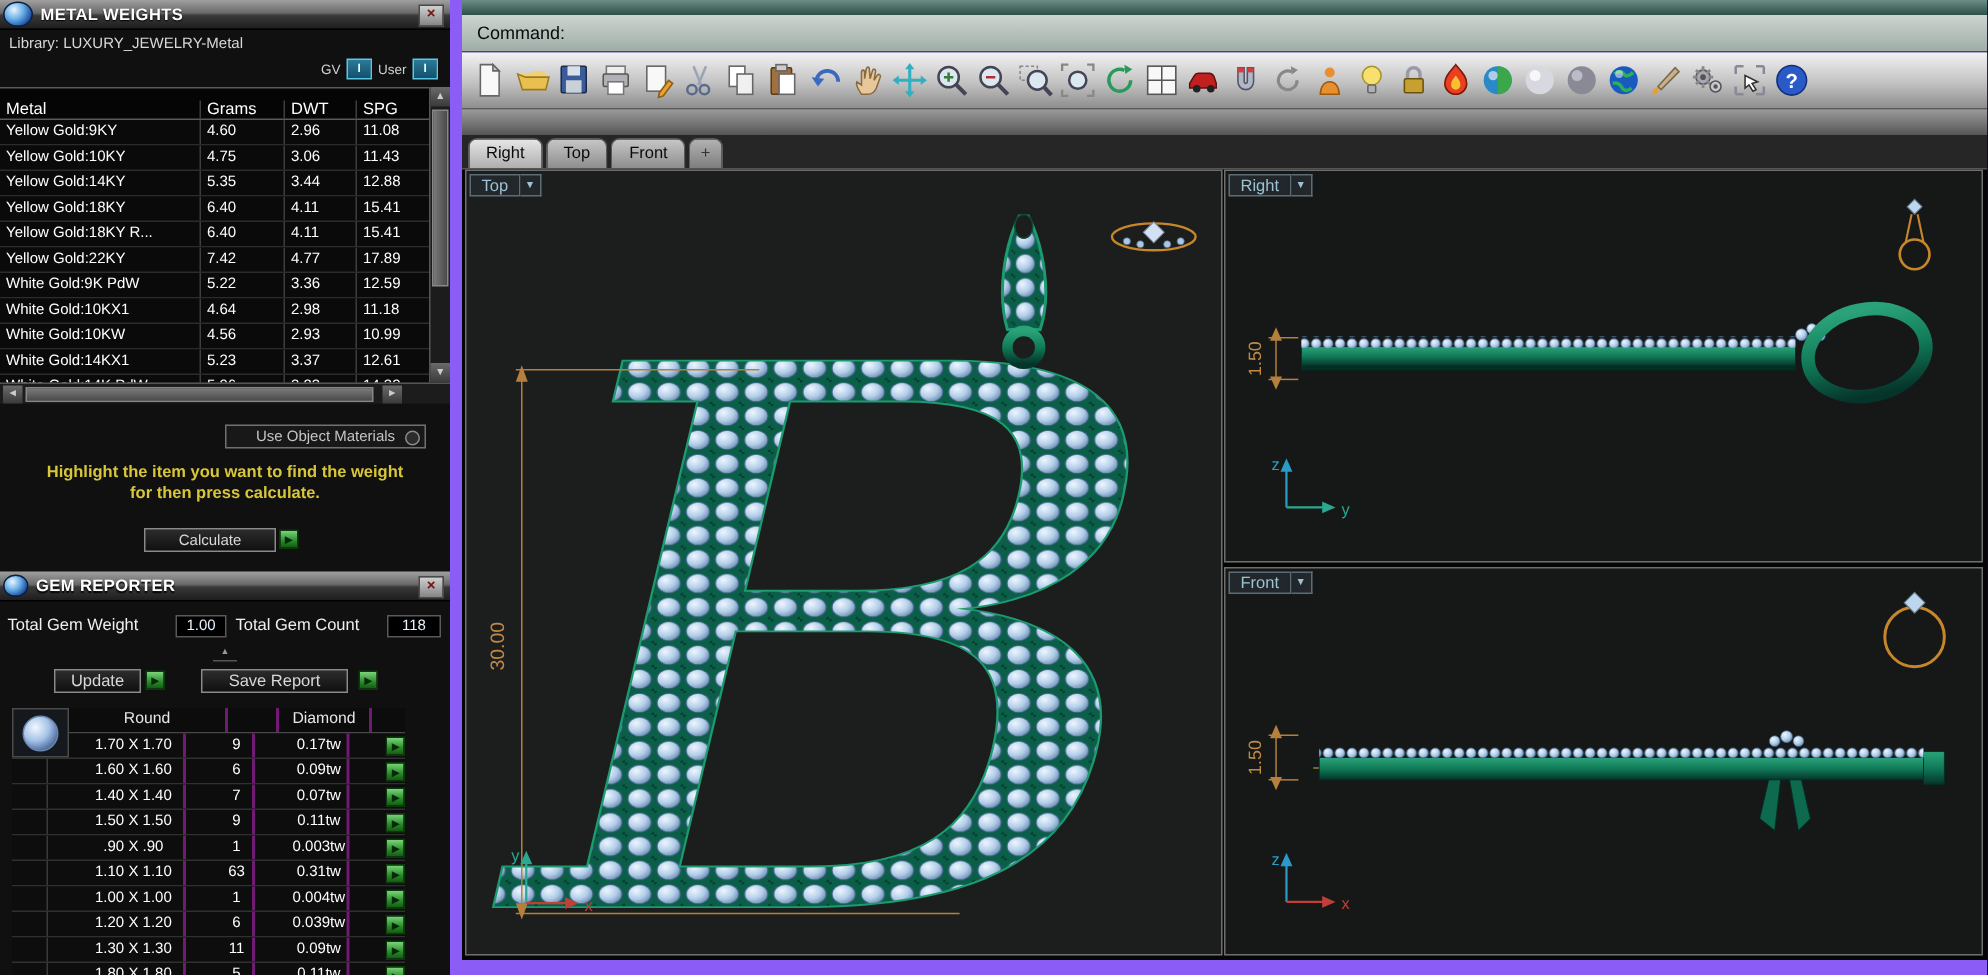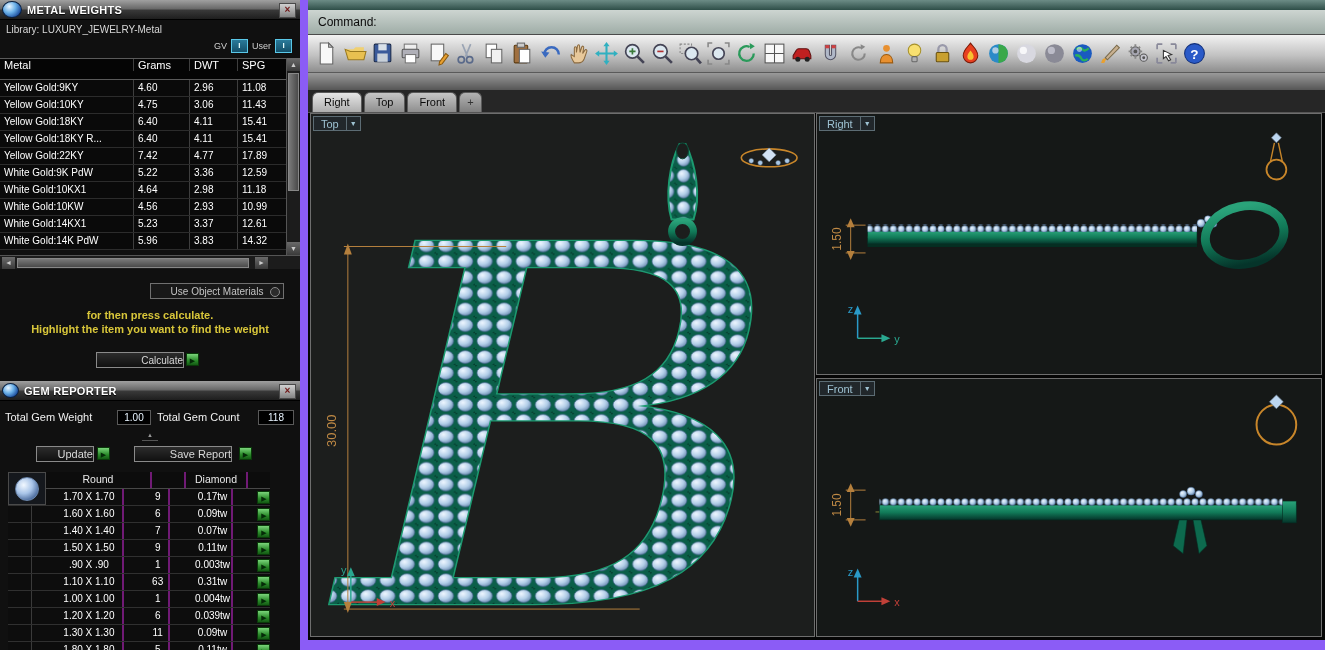--- a/index.html
+++ b/index.html
@@ -18,41 +18,41 @@
       background:linear-gradient(#d0d0d0,#848484);border:1px solid #4a4a4a;
       color:#701616;font-size:10px;font-weight:bold;line-height:11px;text-align:center;cursor:default;}
   .lib-label{position:absolute;left:6px;top:24px;font-size:10px;color:#d8d8d8;}
   .toggle-group{position:absolute;right:8px;top:39px;display:flex;align-items:center;gap:4px;}
   .toggle-label{font-size:9px;color:#cfcfcf;}
   .toggle-btn{width:15px;height:12px;background:linear-gradient(#2a7a9a,#14506a);border:1px solid #5ac8e8;
       color:#eaffff;font-size:8px;font-weight:bold;text-align:center;line-height:11px;}
   
   .mw-table{position:absolute;left:0;top:58px;width:300px;background:#060606;}
   .mw-head{display:flex;height:20px;background:#050505;border-top:1px solid #5a5a5a;border-bottom:1px solid #5a5a5a;
-      color:#fff;font-size:11px;align-items:flex-start;width:300px;}
+      color:#fff;font-size:11px;align-items:flex-end;width:300px;}
   .mw-row{display:flex;height:16px;background:#0a0a0a;border-bottom:1px solid #2c2c2c;color:#fff;font-size:10px;
       line-height:15px;width:286px;}
   .mc{overflow:hidden;white-space:nowrap;box-sizing:border-box;border-right:1px solid #3e3e3e;padding-left:4px;}
   .mc0{width:134px;}.mc1{width:56px;}.mc2{width:48px;}.mc3{width:48px;border-right:none;}
   .vscroll{position:absolute;right:0;top:58px;width:14px;height:197px;background:#1c1c1c;border-left:1px solid #555;box-sizing:border-box;}
   .vs-up,.vs-dn{position:absolute;left:0;width:13px;height:13px;background:linear-gradient(#6a6a6a,#3a3a3a);
       color:#ccc;font-size:7px;text-align:center;line-height:13px;}
   .vs-up{top:0;} .vs-dn{bottom:0;}
   .vs-thumb{position:absolute;left:1px;top:15px;width:11px;height:118px;background:linear-gradient(90deg,#7a7a7a,#4a4a4a);border:1px solid #888;box-sizing:border-box;}
   .hscroll{position:absolute;left:0;top:255px;width:300px;height:14px;background:#1c1c1c;border-top:1px solid #555;box-sizing:border-box;}
   .hs-l,.hs-r{position:absolute;top:1px;width:13px;height:12px;background:linear-gradient(#6a6a6a,#3a3a3a);
       color:#ccc;font-size:7px;text-align:center;line-height:12px;}
   .hs-l{left:2px;}.hs-r{right:32px;}
   .hs-thumb{position:absolute;left:17px;top:2px;width:232px;height:10px;background:linear-gradient(#7a7a7a,#4a4a4a);border:1px solid #888;box-sizing:border-box;}
   .uom-box{position:absolute;left:150px;top:283px;width:134px;height:16px;background:#181818;border:1px solid #707070;
       color:#c4c4c4;font-size:10px;text-align:center;line-height:15px;box-sizing:border-box;}
   .uom-dot{position:absolute;right:3px;top:3px;width:8px;height:8px;border:1px solid #8a8a8a;border-radius:50%;background:#2c2c2c;}
   .instr{position:absolute;left:0;top:308px;width:300px;text-align:center;color:#d8c63a;font-weight:bold;font-size:11px;line-height:14px;}
   .dark-btn{background:linear-gradient(#2c2c2c,#101010);border:1px solid #8a8a8a;color:#d8d8d8;font-size:10px;
-      text-align:right;box-sizing:border-box;position:absolute;}
+      text-align:center;box-sizing:border-box;position:absolute;}
   .garrow{display:inline-block;width:13px;height:13px;background:linear-gradient(#7ad47a,#2a8a2a 60%,#145a14);
       border:1px solid #0a3a0a;color:#052a08;font-size:7px;line-height:13px;text-align:center;box-sizing:border-box;}
   .garrow-abs{position:absolute;}
   
   .totals-label{position:absolute;font-size:11px;color:#f0f0f0;}
   .val-box{position:absolute;height:15px;background:#000;border:1px solid #5a5a5a;color:#e8f4ff;font-size:10px;
       text-align:center;line-height:14px;box-sizing:border-box;}
   .collapse-widget{position:absolute;left:142px;top:431px;width:16px;height:9px;text-align:center;color:#999;font-size:6px;line-height:8px;border-bottom:1px solid #555;}
   .gem-thumb{position:absolute;left:8px;top:472px;width:38px;height:33px;background:#15181d;border:1px solid #4a4a4a;box-sizing:border-box;}
   .gem-thumb .stone{position:absolute;left:6px;top:4px;width:24px;height:24px;border-radius:50%;
@@ -154,20 +154,26 @@
             <span class="mc mc2">2.96</span>
             <span class="mc mc3">11.08</span>
           </div>
           <div class="mw-row">
             <span class="mc mc0">Yellow Gold:10KY</span>
             <span class="mc mc1">4.75</span>
             <span class="mc mc2">3.06</span>
             <span class="mc mc3">11.43</span>
           </div>
           <div class="mw-row">
+            <span class="mc mc0">Yellow Gold:14KY</span>
+            <span class="mc mc1">5.35</span>
+            <span class="mc mc2">3.44</span>
+            <span class="mc mc3">12.88</span>
+          </div>
+          <div class="mw-row">
             <span class="mc mc0">Yellow Gold:18KY</span>
             <span class="mc mc1">6.40</span>
             <span class="mc mc2">4.11</span>
             <span class="mc mc3">15.41</span>
           </div>
           <div class="mw-row">
             <span class="mc mc0">Yellow Gold:18KY R...</span>
             <span class="mc mc1">6.40</span>
             <span class="mc mc2">4.11</span>
             <span class="mc mc3">15.41</span>
@@ -220,22 +226,22 @@
       <div class="hs-thumb"></div>
       <div class="hs-r">►</div>
     </div>
 
     <div class="uom-box">
       <span>Use Object Materials</span>
       <span class="uom-dot"></span>
     </div>
 
     <div class="instr">
+      <div>Highlight the item you want to find the weight</div>
       <div>for then press calculate.</div>
-      <div>Highlight the item you want to find the weight</div>
     </div>
 
     <div class="dark-btn" style="left:96px;top:352px;width:88px;height:16px;line-height:15px;">Calculate</div>
     <span class="garrow garrow-abs" style="left:186px;top:353px;">▶</span>
 
     <div class="panel-header" style="top:381px;">
       <span class="app-logo" style="width:17px;height:15px;"></span>
       <span class="panel-title">GEM REPORTER</span>
     </div>
     <div class="close-btn" style="top:384px;">×</div>

